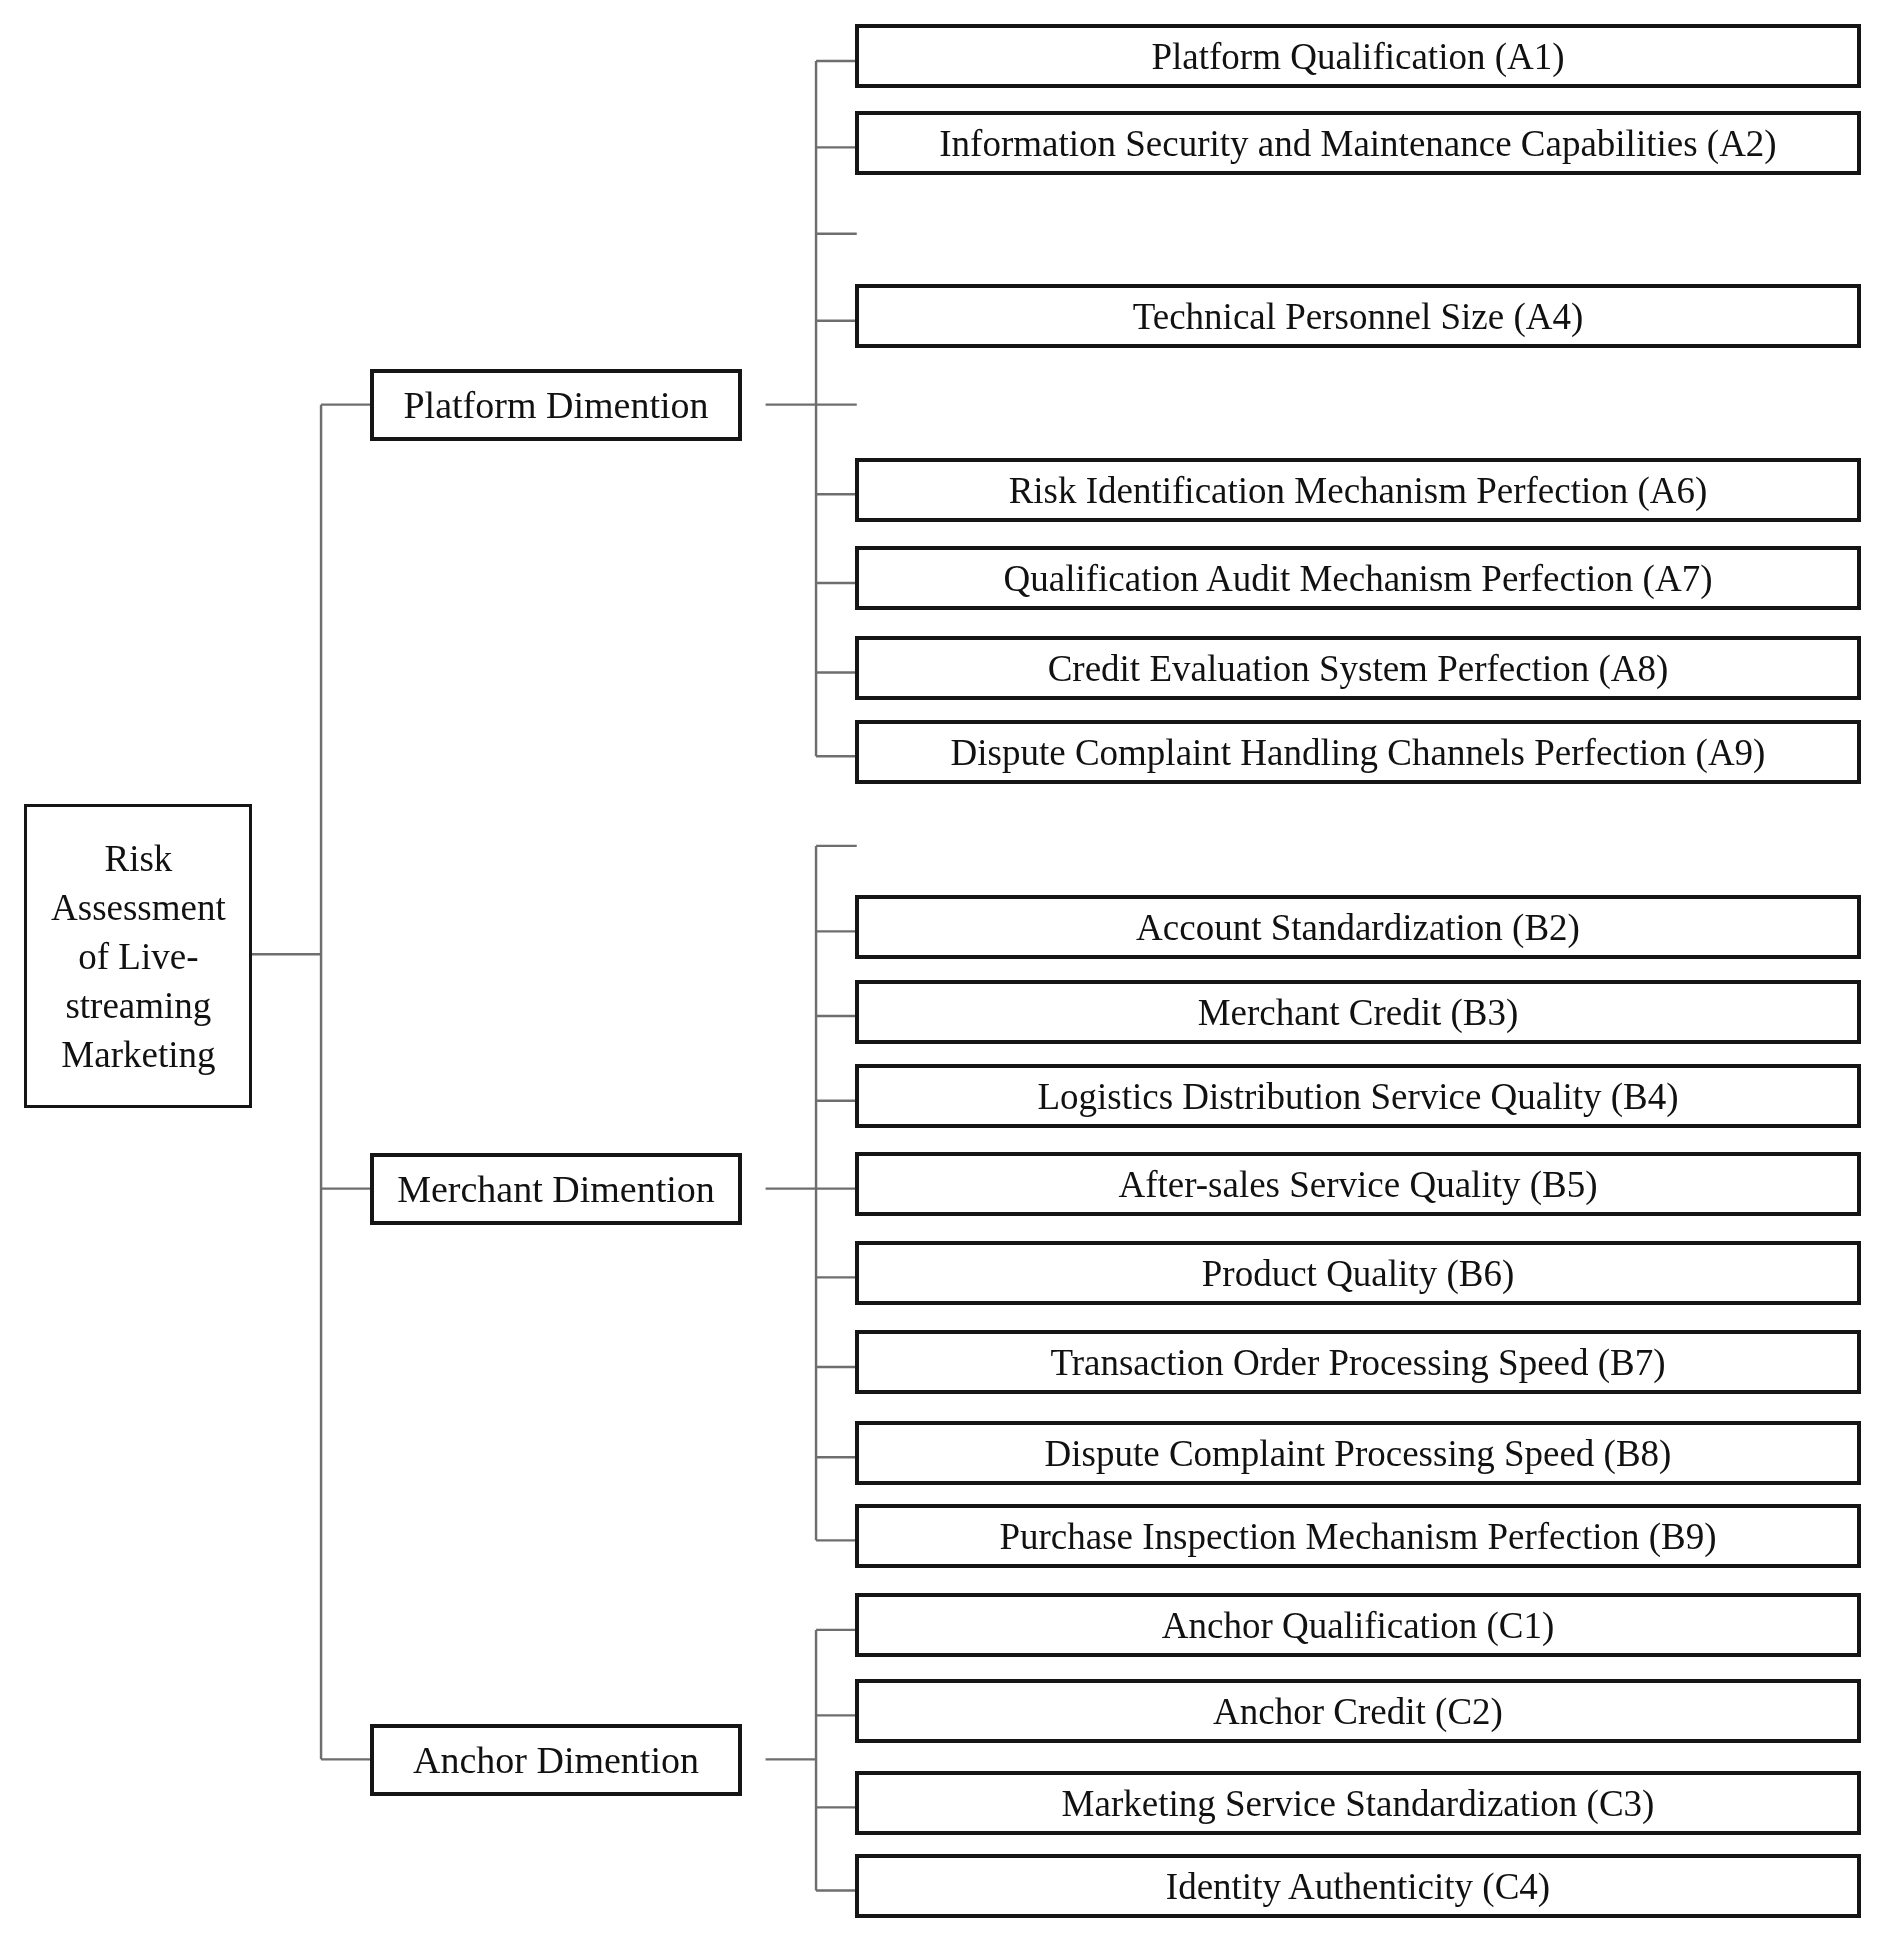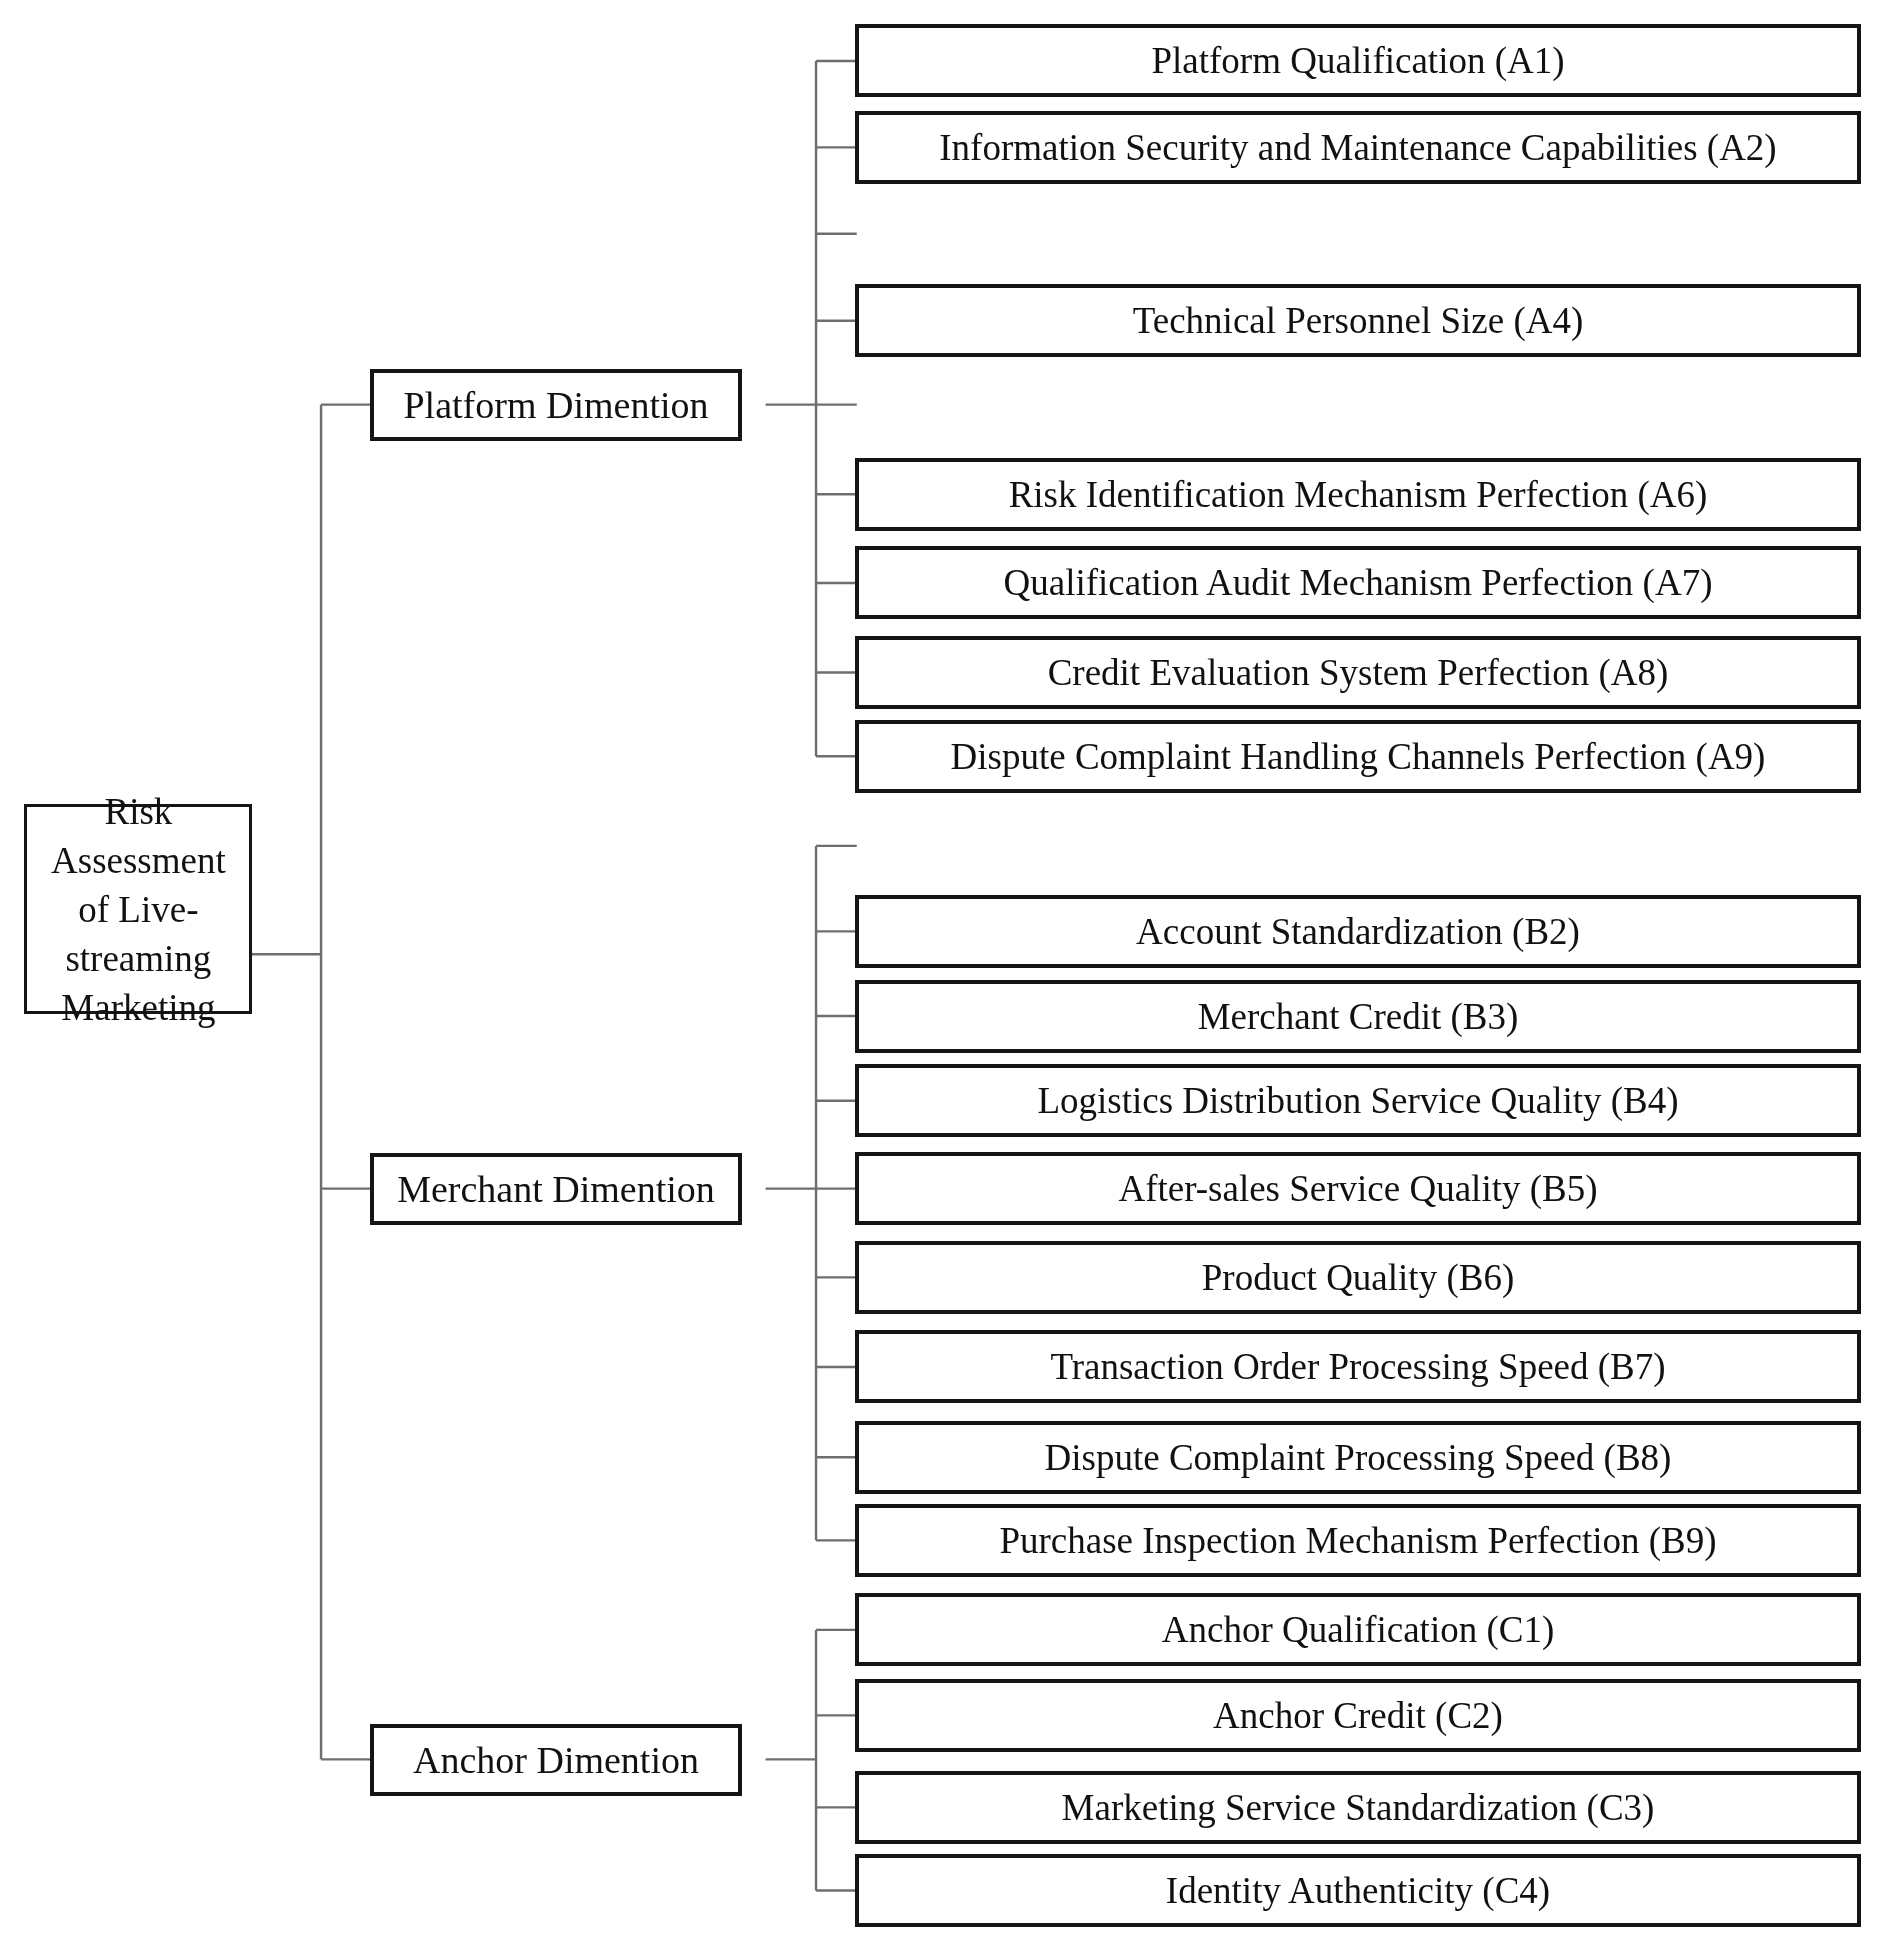--- a/index.html
+++ b/index.html
@@ -29,37 +29,37 @@
     border: 4.1px solid #151515;
     display: flex;
     align-items: center;
     justify-content: center;
     text-align: center;
   }
   .root {
     left: 24.4px;
     top: 804px;
     width: 228px;
-    height: 210px;
+    height: 304px;
     border-width: 3.3px;
     font-size: 37px;
     line-height: 49px;
   }
   .root .line { display: block; }
   .dim {
     left: 370px;
     width: 372px;
     height: 72px;
     font-size: 38px;
     white-space: nowrap;
   }
   .leaf {
     left: 855px;
     width: 1006px;
-    height: 73px;
+    height: 64px;
     font-size: 37px;
     white-space: nowrap;
   }
 </style>
 </head>
 <body>
 
 <div id="canvas">
 
   <svg id="connectors" viewBox="0 0 2322 2405" xmlns="http://www.w3.org/2000/svg" stroke="#6e6e6e" stroke-width="3">

